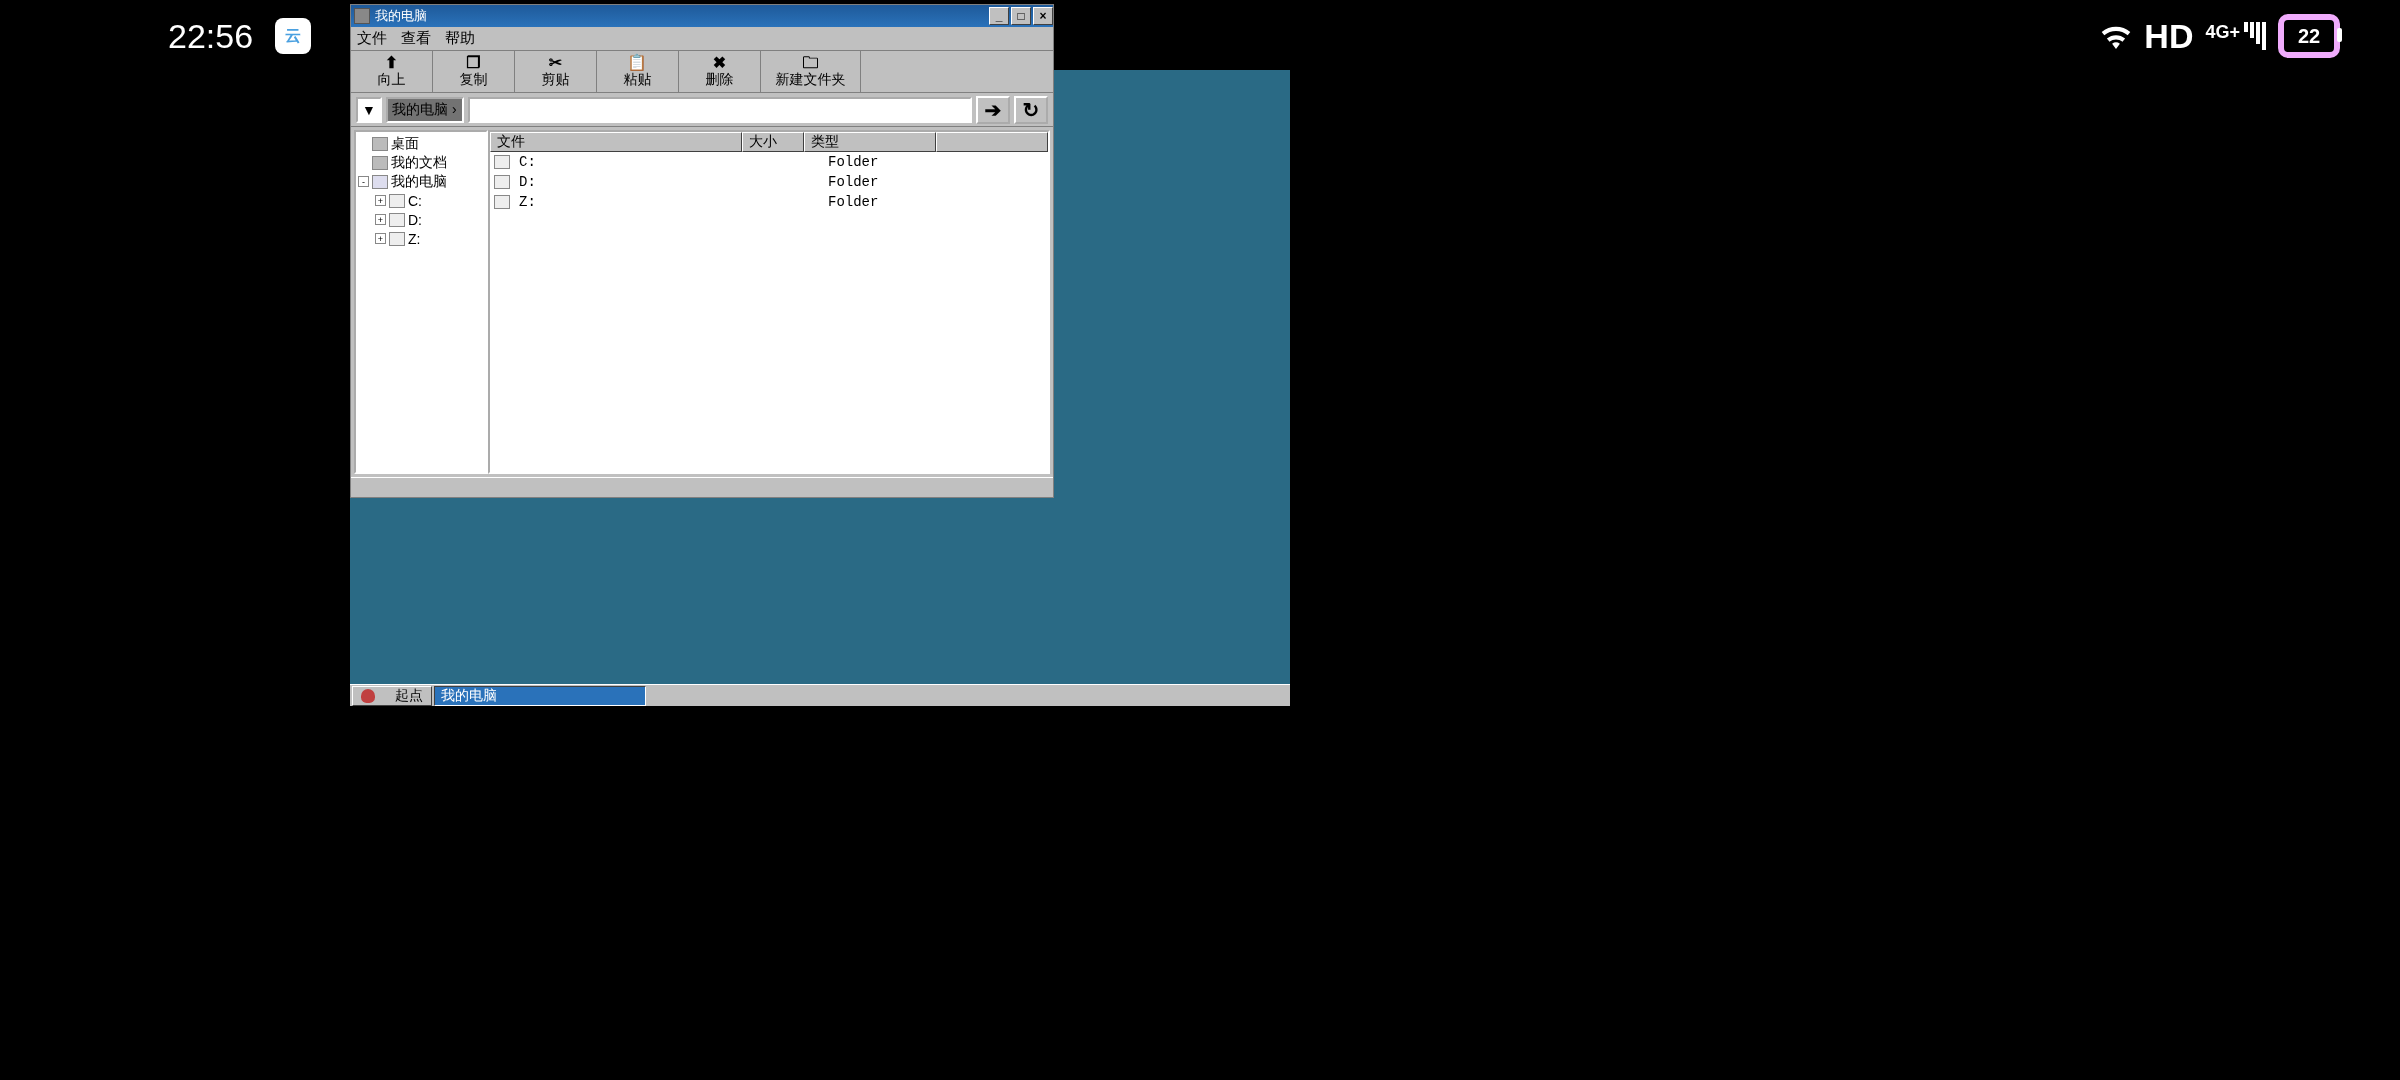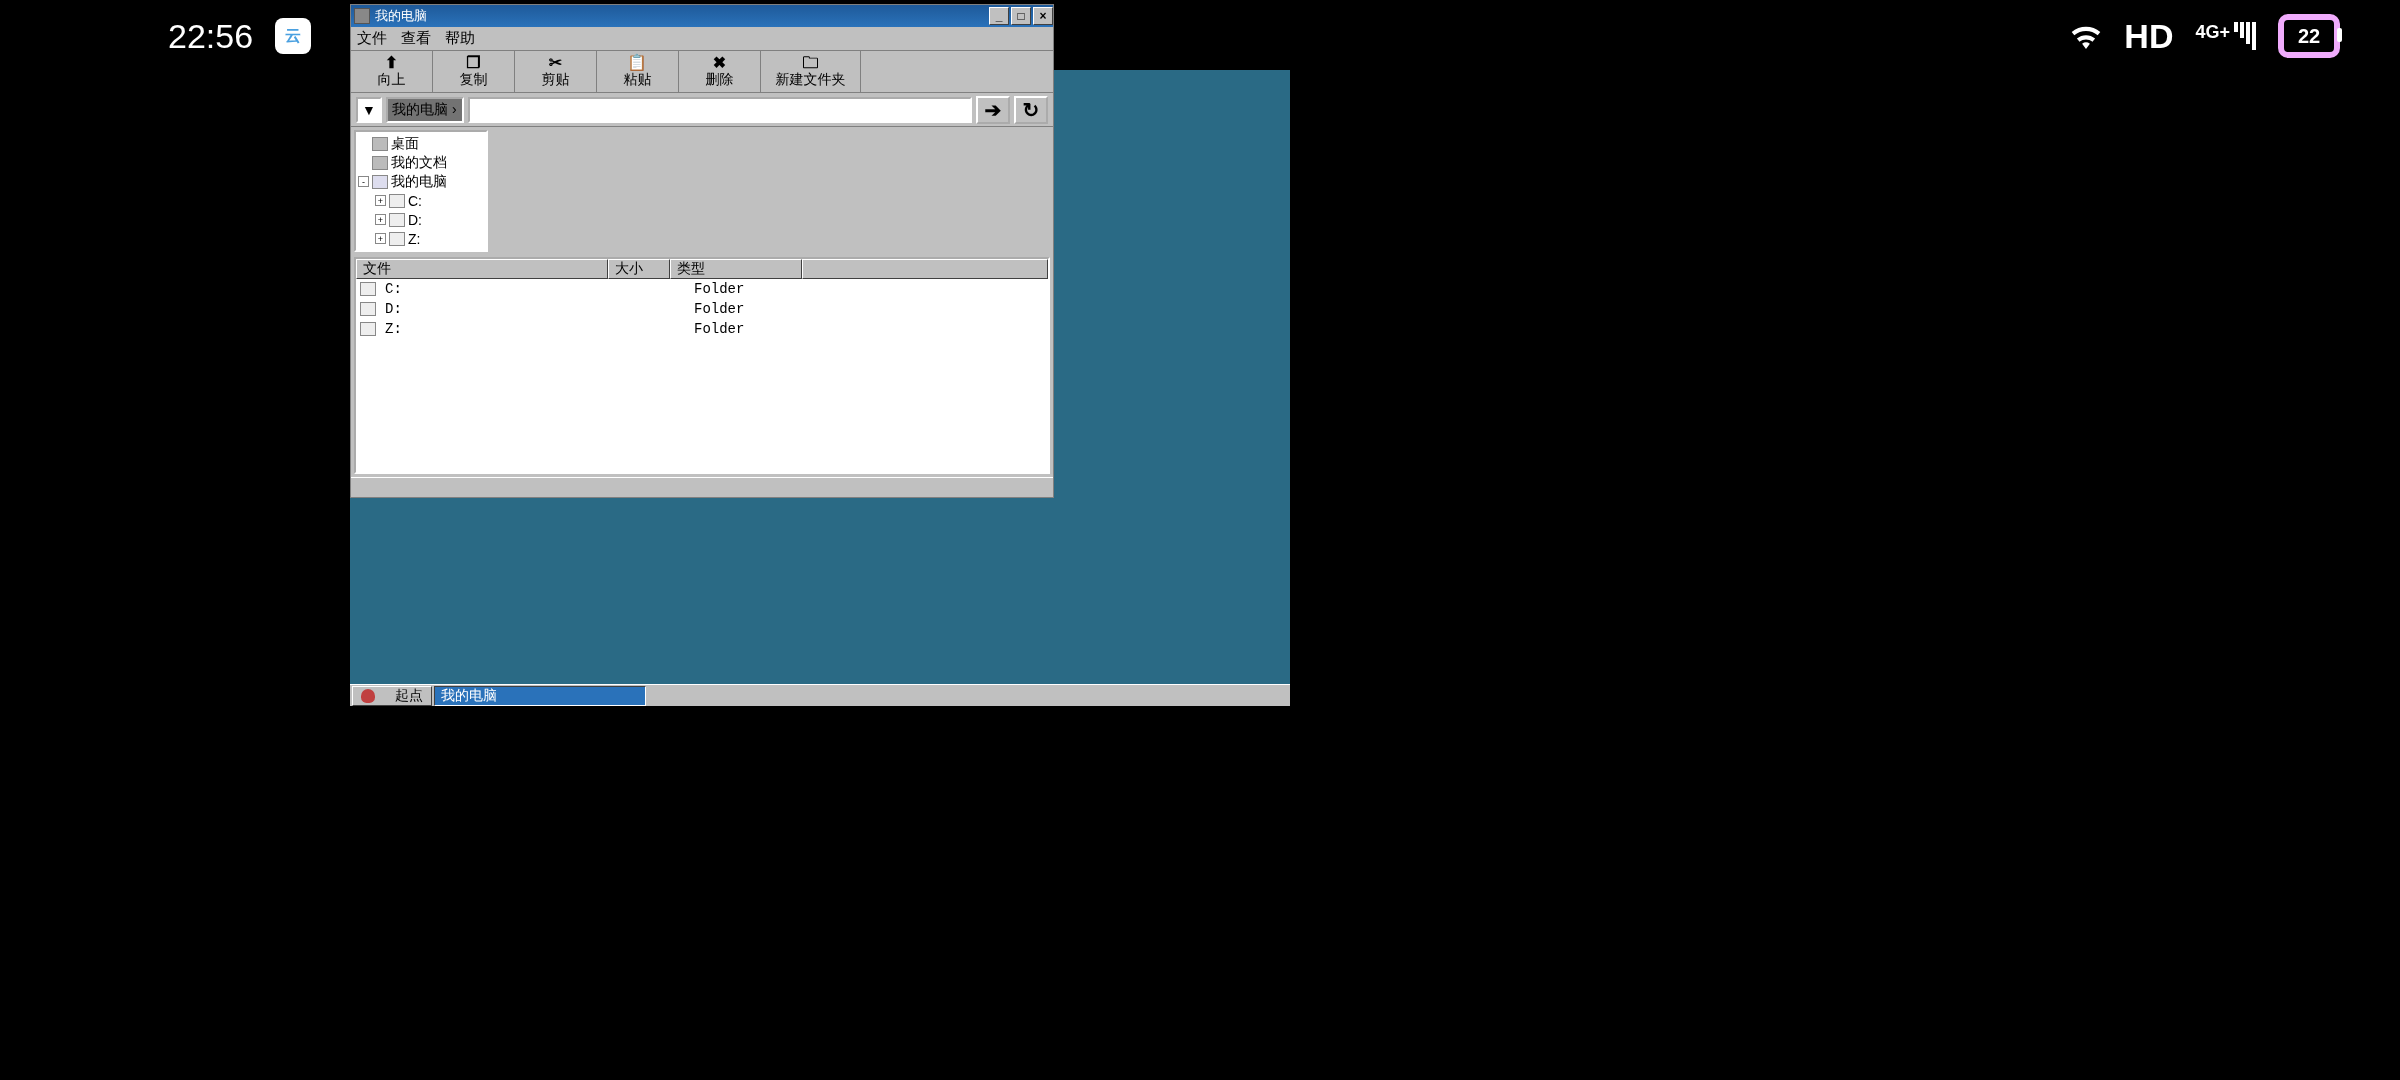--- a/index.html
+++ b/index.html
@@ -3,21 +3,21 @@
 <meta charset="utf-8">
 <style>
 * { margin:0; padding:0; box-sizing:border-box; font-family:"Microsoft YaHei", Arial, sans-serif; }
 body { width:2400px; height:1080px; background:#000; overflow:hidden; }
 
 
 .statusbar { position:absolute; top:0; left:0; right:0; height:72px; display:flex; align-items:center; color:#fff; font-size:34px; padding:0 60px 0 120px; z-index:10;margin-left:48px; }
 .statusbar .clock { font-weight:500; }
 .statusbar .app-badge { margin-left:22px; width:36px; height:36px; background:#fff; border-radius:8px; display:flex; align-items:center; justify-content:center; font-size:16px; color:#4aa0e0; font-weight:bold; }
 .statusbar .spacer { flex:1; }
-.statusbar .ind { margin-left:14px; display:flex; align-items:center; gap:22px; font-weight:600; }
+.statusbar .ind { margin-left:14px; display:flex; align-items:center; gap:12px; font-weight:600; }
 .batt { border:6px solid #f0abfc; border-radius:10px; width:62px; height:44px; display:flex; align-items:center; justify-content:center; font-size:20px; position:relative; }
 .batt:after { content:""; position:absolute; right:-8px; top:8px; width:5px; height:14px; background:#fff; border-radius:2px; }
 .desktop-below { position:absolute; left:350px; top:70px; width:940px; height:634px; background:#2a6a85; }
 
 
 .win { position:absolute; left:350px; top:4px; width:704px; background:#c0c0c0; border:1px solid #808080; }
 .titlebar { height:22px; background:linear-gradient(#1e5a9a,#2a72ba); display:flex; align-items:center; color:#fff; font-size:13px; padding-left:3px; }
 .titlebar .ticon { width:16px; height:16px; background:#888; margin-right:5px; border:1px solid #555; }
 .titlebar .spacer { flex:1; }
 .titlebar .ctl { width:20px; height:18px; background:#c0c0c0; border:1px solid #fff; border-right-color:#404040; border-bottom-color:#404040; margin-left:2px; display:flex; align-items:center; justify-content:center; font-size:12px; color:#000; font-weight:bold; font-family:Arial; }
@@ -28,21 +28,21 @@
 .toolbar { height:42px; background:#c0c0c0; display:flex; align-items:center; border-bottom:1px solid #808080; }
 .tb-btn { width:82px; height:42px; display:flex; flex-direction:column; align-items:center; justify-content:center; font-size:14px; border-right:1px solid #808080; }
 .tb-btn .glyph { font-size:16px; font-weight:bold; line-height:1; }
 
 .addrbar { height:34px; background:#c0c0c0; display:flex; align-items:center; padding:3px 5px; gap:4px; border-bottom:1px solid #808080; }
 .addr-drop { width:26px; height:26px; border:2px inset #fff; background:#fff; display:flex; align-items:center; justify-content:center; font-size:14px; }
 .addr-path { width:78px; height:26px; border:2px inset #fff; background:#737373; display:flex; align-items:center; padding:0 4px; font-size:14px; }
 .addr-input { flex:1; height:26px; border:2px inset #fff; background:#fff; }
 .addr-go, .addr-refresh { width:34px; height:28px; border:2px outset #fff; background:#c0c0c0; display:flex; align-items:center; justify-content:center; font-size:20px; font-weight:bold; }
 
-.split { display:flex; height:350px; padding:3px; gap:5px; background:#c0c0c0;flex-direction:column; }
+.split { display:flex; height:350px; padding:3px; background:#c0c0c0; }
 .tree { width:134px; border:2px inset #fff; background:#fff; font-size:14px; padding:2px; overflow:hidden; }
 .tree-row { display:flex; align-items:center; height:19px; white-space:nowrap; }
 .tree-row .exp { width:11px; height:11px; border:1px solid #888; font-size:9px; display:flex; align-items:center; justify-content:center; margin-right:3px; background:#fff; }
 .tree-row .pad { display:inline-block; }
 .tree-row .ic { width:16px; height:14px; background:#bbb; border:1px solid #888; margin-right:3px; }
 .tree-row .ic.comp { background:#dde; }
 .tree-row .ic.drv { background:#eee; }
 
 .list { flex:1; border:2px inset #fff; background:#fff; font-size:14px; display:flex; flex-direction:column; }
 .list-head { display:flex; height:20px; background:#c0c0c0; }

